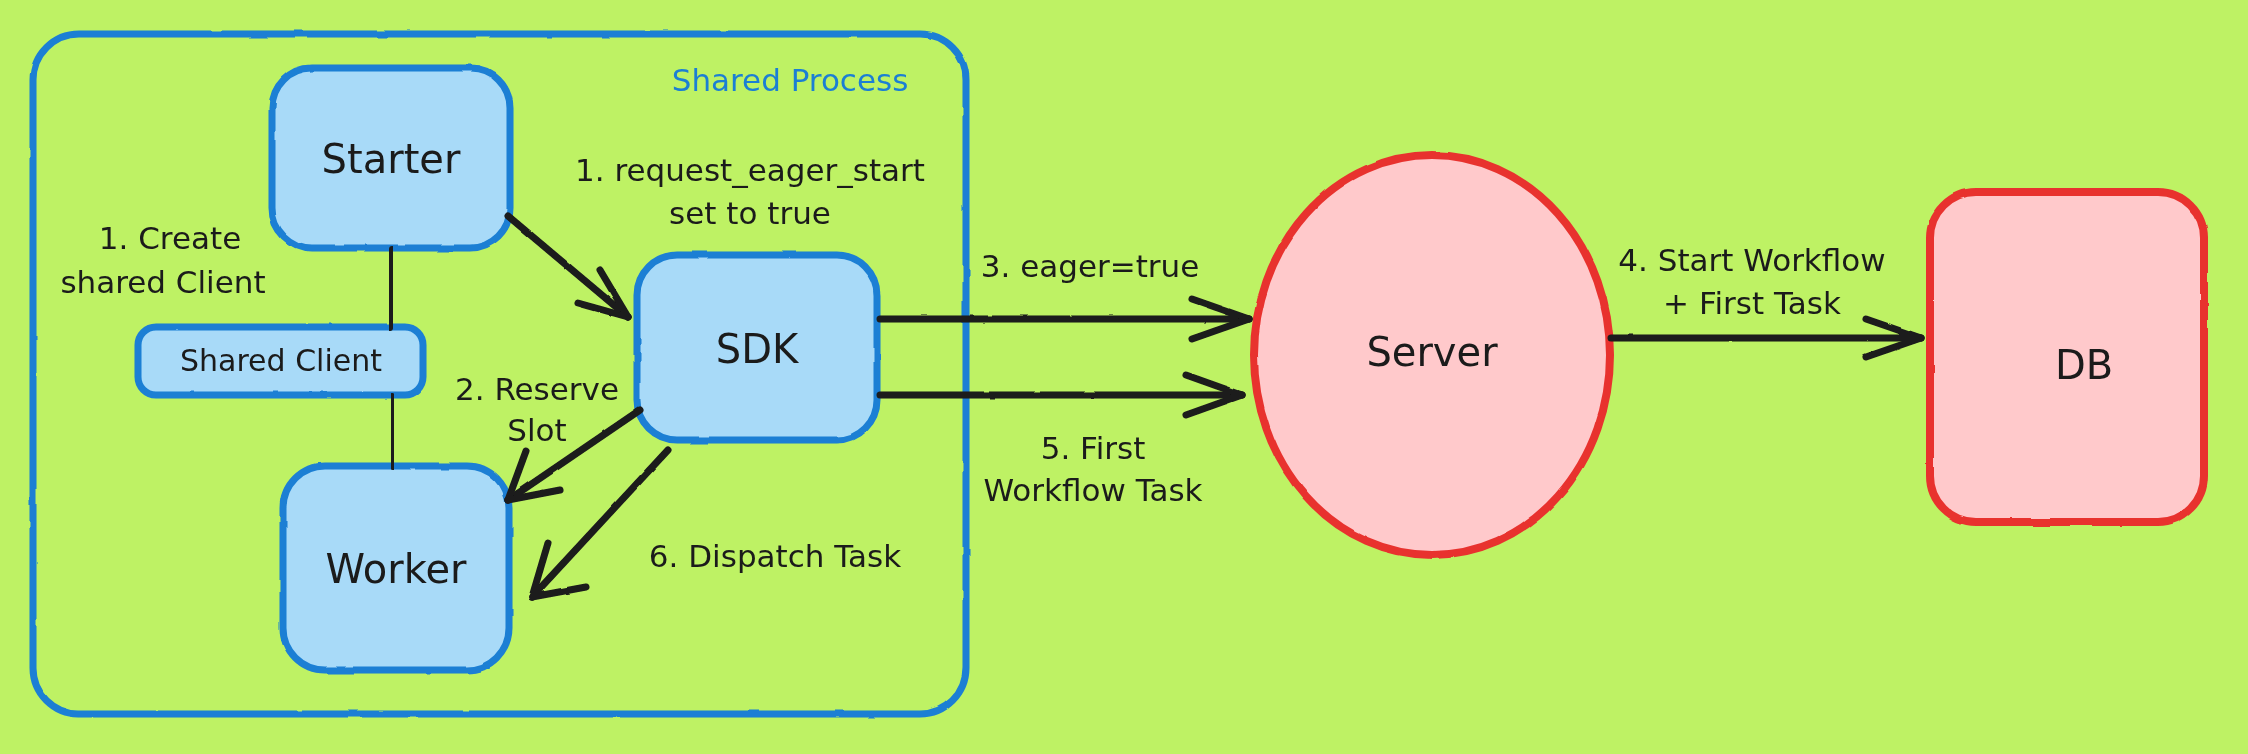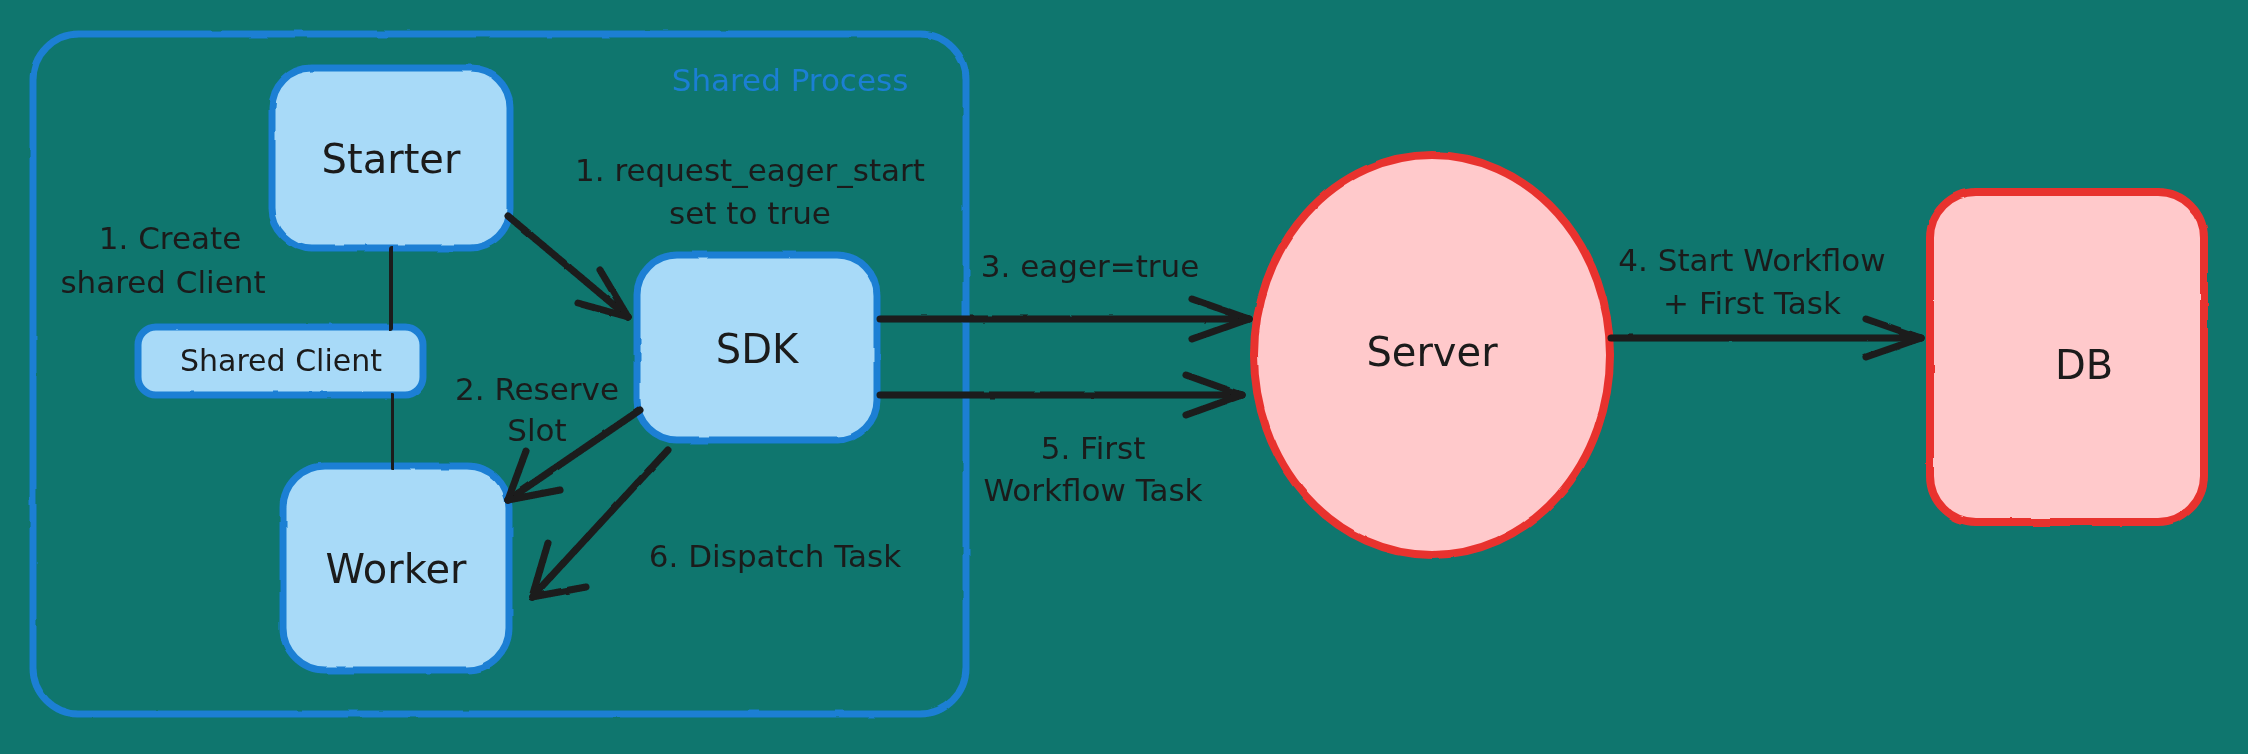--- a/index.html
+++ b/index.html
@@ -7,21 +7,21 @@
     padding: 0;
     background: #ffffff;
   }
   body {
     font-family: "DejaVu Sans", sans-serif;
   }
   #canvas {
     position: relative;
     width: 2248px;
     height: 754px;
-    background: #0f766e;
+    background: #bef264;
     overflow: hidden;
   }
   #canvas svg.layer {
     position: absolute;
     left: 0;
     top: 0;
     width: 2248px;
     height: 754px;
   }
   .sketch-text {

